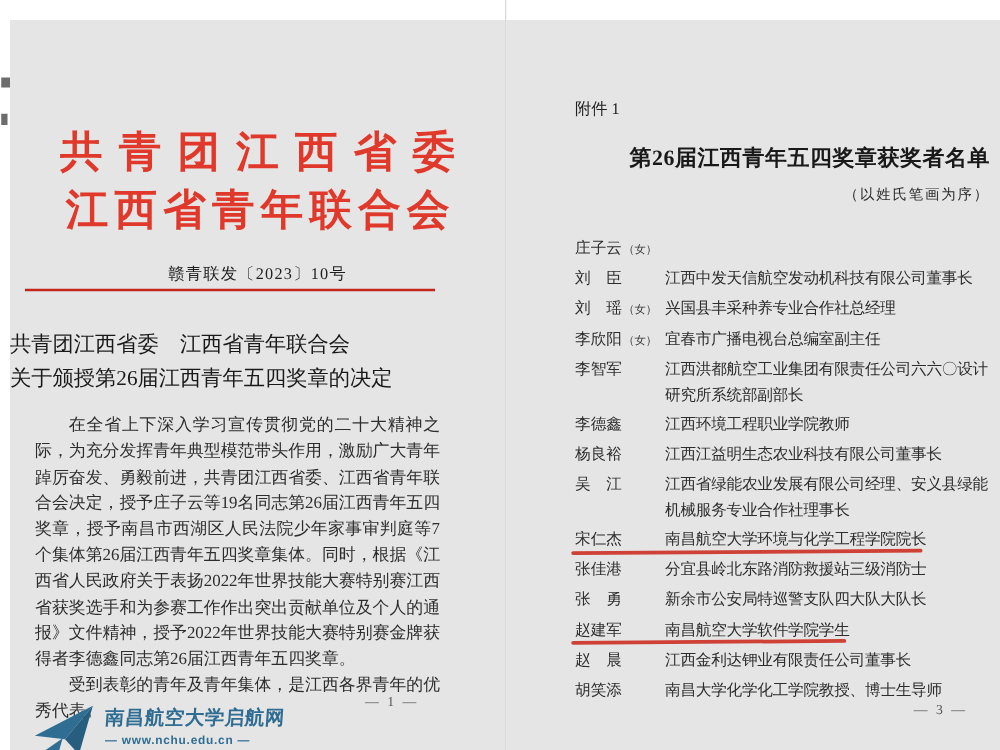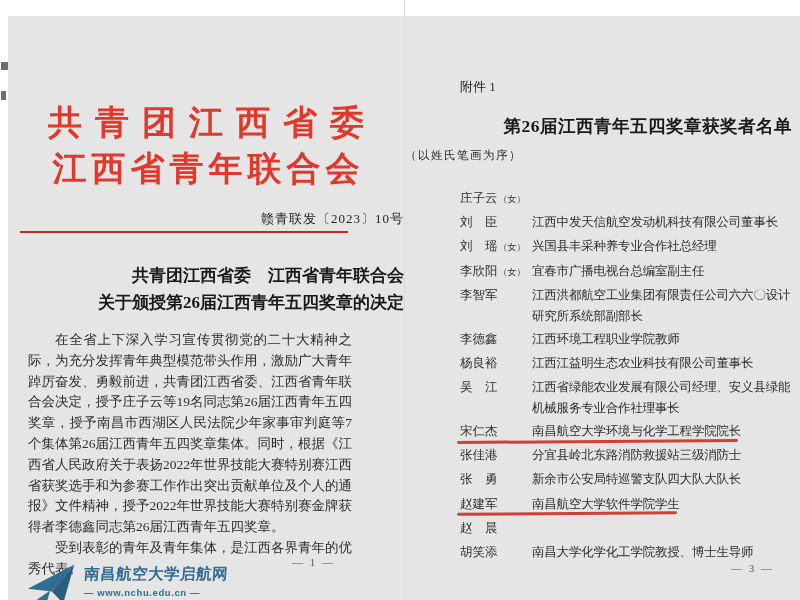--- a/index.html
+++ b/index.html
@@ -21,46 +21,46 @@
   .artifact { position: absolute; background: #3c3c3c; opacity: .75; }
   .artifact-1 { left: 1px; top: 62px; width: 7px; height: 8px; }
   .artifact-2 { left: 1px; top: 91px; width: 5px; height: 9px; }
 
   
   .red-header { position: absolute; top: 84px; left: 8px; right: 8px; text-align: center;
                 color: #e0392b; font-weight: bold; }
   .rh1 { font-size: 34px; line-height: 46px; letter-spacing: 13px; margin-right: -13px; }
   .rh2 { font-size: 34px; line-height: 46px; letter-spacing: 5px;  margin-right: -5px; }
 
-  .doc-number { position: absolute; top: 194px; left: 0; right: 0; text-align: right;
+  .doc-number { position: absolute; top: 194px; left: 0; right: 0; text-align: center;
                 font-size: 13px; color: #1f1f1f; letter-spacing: 1px; }
   .red-rule { position: absolute; top: 215px; left: 12px; width: 328px; height: 2px; background: #c5261b; }
 
-  .doc-title { position: absolute; top: 246px; left: 0; right: 0; text-align: right;
-               font-size: 17px; font-weight: bold; line-height: 27px; color: #191919; }
+  .doc-title { position: absolute; top: 246px; left: 0; right: 0; text-align: left;
+               font-size: 17px; font-weight: normal; line-height: 27px; color: #191919; }
 
   .body-text { position: absolute; top: 314px; left: 20px; width: 324px;
                font-size: 13.5px; line-height: 20.8px; text-align: justify; color: #2d2d2d; }
   .body-text p { text-indent: 2em; }
 
   .page-num { font-size: 11px; color: #555; letter-spacing: 2px; }
   .page-num-left  { position: absolute; top: 540px; left: 284px; }
   .page-num-right { position: absolute; top: 546px; right: 26px; }
 
   .logo { position: absolute; top: 546px; left: 18px; display: flex; align-items: flex-start; gap: 6px; }
   .logo-text { padding-top: 2px; color: #2f6d92; }
   .logo-name { font-size: 15.5px; font-weight: bold; letter-spacing: .5px; transform: skewX(-4deg); }
   .logo-url  { font-size: 9.5px; font-weight: bold; letter-spacing: .6px; margin-top: 2px;
                font-family: "Liberation Sans", sans-serif; }
 
   
   .attachment { position: absolute; top: 62px; left: 55px; font-size: 13px; color: #1f1f1f; }
   .list-title { position: absolute; top: 98px; left: 0; right: 8px; text-align: right;
                 font-size: 17.5px; font-weight: bold; color: #191919; letter-spacing: .5px; }
-  .list-subtitle { position: absolute; top: 132px; left: 0; right: 8px; text-align: left;
+  .list-subtitle { position: absolute; top: 132px; left: 0; right: 8px; text-align: right;
                    font-size: 11.5px; color: #2a2a2a; letter-spacing: 1.5px; }
 
   .recipients { position: absolute; top: 172px; left: 55px; right: 8px; }
   .row { position: relative; display: flex; margin-bottom: 2.5px;
          font-size: 12.5px; line-height: 20.7px; color: #2d2d2d; }
   .r-namebox { flex: 0 0 72px; white-space: nowrap; }
   .r-gender { font-size: 9px; color: #333; margin-left: 1px; }
   .r-desc { flex: 1; letter-spacing: -0.2px; }
   .hand-underline { position: absolute; left: -3px; bottom: 0px; height: 3px;
                     background: #cc2a1e; border-radius: 2px; opacity: .88;
@@ -179,20 +179,21 @@
     <span class="r-namebox">
       <span class="r-name">赵建军</span><span class="r-gender"></span>
     </span>
     <span class="r-desc">南昌航空大学软件学院学生</span>
   <div class="hand-underline" style="width: 219.6px;"></div>
         </div>
         <div class="row">
     <span class="r-namebox">
       <span class="r-name">赵　晨</span><span class="r-gender"></span>
     </span>
+    <span class="r-desc">江西金利达钾业有限责任公司董事长</span>
   </div>
         <div class="row">
     <span class="r-namebox">
       <span class="r-name">胡笑添</span><span class="r-gender"></span>
     </span>
     <span class="r-desc">南昌大学化学化工学院教授、博士生导师</span>
   </div>
       </div>
     <div class="page-num page-num-right">— 3 —</div>
   </div>

